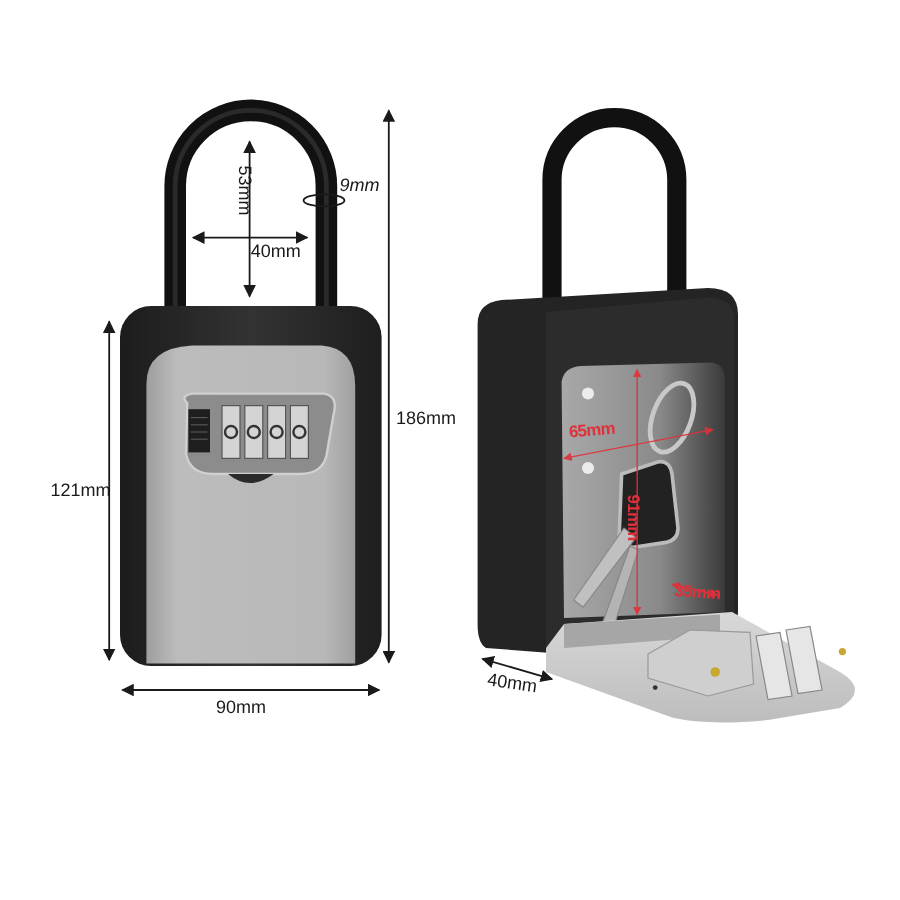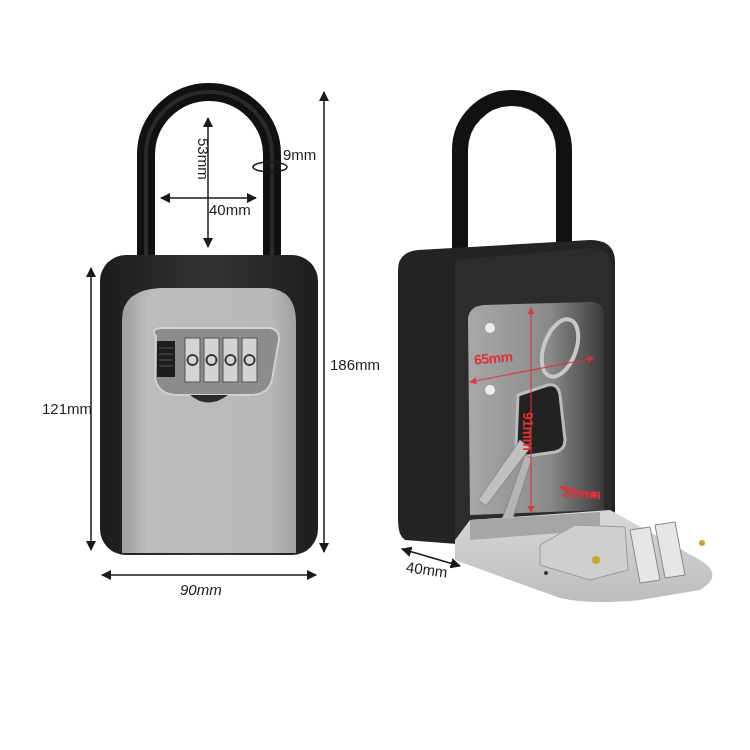--- a/index.html
+++ b/index.html
@@ -123,21 +123,21 @@
     <line x1="470" y1="382" x2="594" y2="358" marker-start="url(#arrowRed)" marker-end="url(#arrowRed)"></line>
     <line x1="531" y1="308" x2="531" y2="512" marker-start="url(#arrowRed)" marker-end="url(#arrowRed)"></line>
     <line x1="560" y1="487" x2="598" y2="496" marker-start="url(#arrowRed)" marker-end="url(#arrowRed)"></line>
   </g>
 
   <line x1="402" y1="549" x2="460" y2="566" stroke="#1a1a1a" stroke-width="1.5" marker-start="url(#arrow)" marker-end="url(#arrow)"></line>
 </svg>
 
 <span class="dim-label" style="left:186px; top:160px; transform: rotate(90deg); transform-origin: left top; left:212px; top:138px;">53mm</span>
 <span class="dim-label" style="left:209px; top:201px;">40mm</span>
-<span class="dim-label" style="left:283px; top:146px;">9mm</span>
-<span class="dim-label" style="left:330px; top:356px;text-align:right;">186mm</span>
+<span class="dim-label" style="left:283px; top:146px;font-style:italic;">9mm</span>
+<span class="dim-label" style="left:330px; top:340px;text-align:right;">186mm</span>
 <span class="dim-label" style="left:42px; top:400px;">121mm</span>
-<span class="dim-label" style="left:180px; top:581px;font-style:italic;">90mm</span>
+<span class="dim-label" style="left:180px; top:581px;">90mm</span>
 <span class="dim-label" style="left:406px; top:561px; transform: rotate(8deg);">40mm</span>
 
 <span class="red-label" style="left:474px; top:350px; transform: rotate(-5deg);">65mm</span>
 <span class="red-label" style="left:536px; top:412px; transform: rotate(90deg); transform-origin: left top;">91mm</span>
 <span class="red-label" style="left:562px; top:485px; transform: rotate(4deg);">35mm</span>
 
 </body></html>

